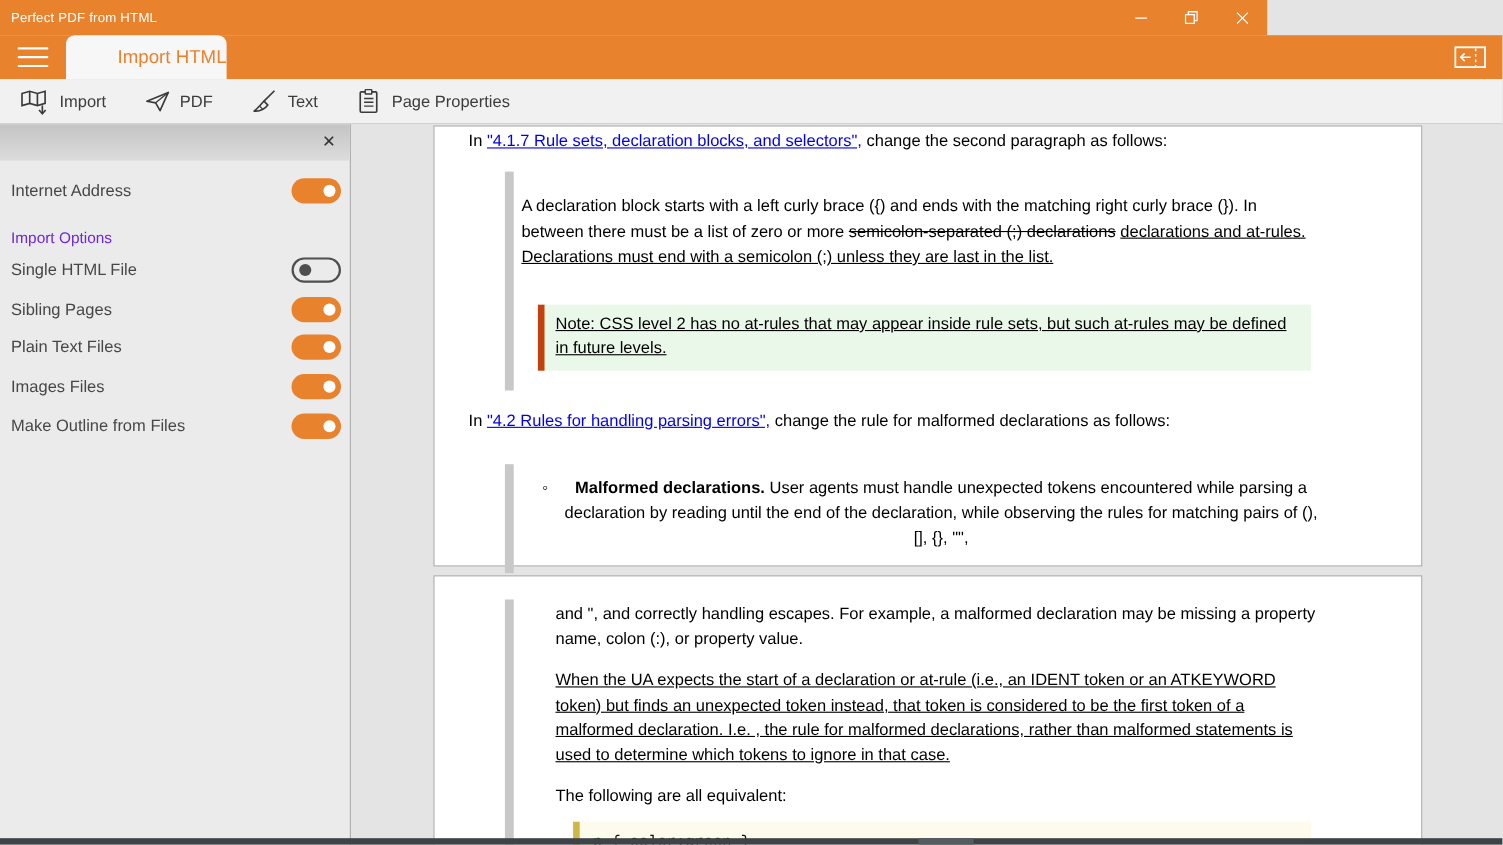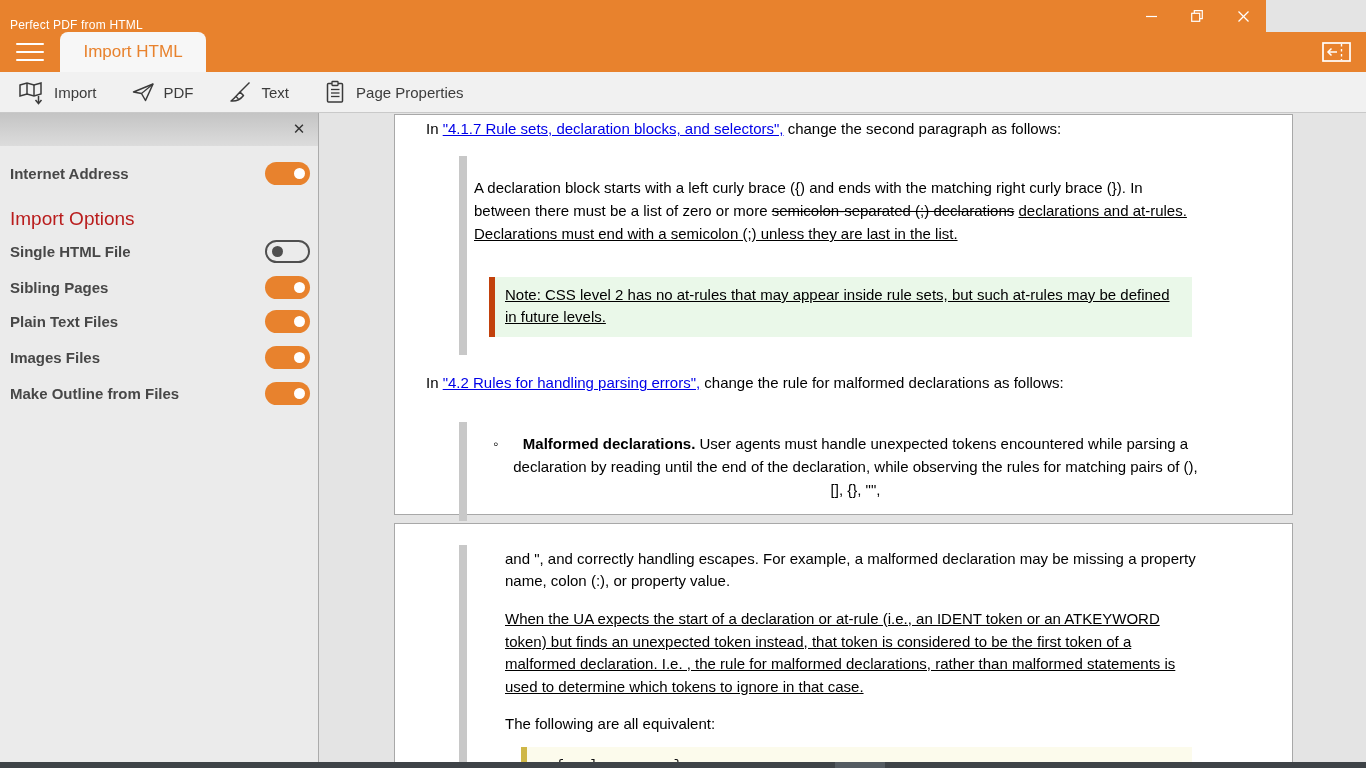--- a/index.html
+++ b/index.html
@@ -1,47 +1,47 @@
 <!DOCTYPE html>
 <html><head>
 <meta charset="utf-8">
 <style>
   * { box-sizing: border-box; margin: 0; padding: 0; }
   html,body { width:1366px; height:768px; overflow:hidden; }
   body { font-family:"Liberation Sans", sans-serif; position:relative; background:#E4E4E4; }
 
   
-  .titlebar { position:absolute; left:0; top:0; width:1266px; height:32px; background:#E8822D; display:flex; align-items:flex-end; }
+  .titlebar { position:absolute; left:0; top:0; width:1152px; height:32px; background:#E8822D; display:flex; align-items:center; }
   .titlebar .wtitle { color:#fff; font-size:12px; margin-left:10px; letter-spacing:.2px; }
   .caption-btns { position:absolute; right:0; top:0; height:32px; display:flex; }
   .cap-btn { width:46px; height:32px; display:flex; align-items:center; justify-content:center; cursor:default; }
 
   
   .tabbar { position:absolute; left:0; top:32px; width:1366px; height:40px; background:#E8822D; }
   .hamburger { position:absolute; left:16px; top:11px; width:28px; height:18px; display:flex; flex-direction:column; justify-content:space-between; cursor:pointer; }
   .hamburger div { height:2px; background:#fff; border-radius:1px; }
-  .tab { position:absolute; left:60px; top:0; width:146px; height:40px; background:#F7F7F7; border-radius:8px 8px 0 0; display:flex; align-items:center; justify-content:center; }
+  .tab { position:absolute; left:60px; top:0; width:146px; height:40px; background:#F7F7F7; border-radius:8px 8px 0 0; display:flex; align-items:center; justify-content:flex-end; }
   .tab span { color:#E8822D; font-size:17px; }
   .panel-toggle { position:absolute; right:14px; top:9px; width:30px; height:22px; }
 
   
   .toolbar { position:absolute; left:0; top:72px; width:1366px; height:41px; background:#F1F1F1; border-bottom:1px solid #C9C9C9; display:flex; align-items:center; padding-left:18px; }
   .tool-item { display:flex; align-items:center; gap:9px; margin-right:34px; color:#3C3C3C; font-size:15px; cursor:pointer; }
   .tool-item svg { display:block; }
 
   
   .sidebar { position:absolute; left:0; top:113px; width:319px; bottom:0; background:#EBEBEB; border-right:1px solid #ABABAB; }
   .sb-header { height:33px; background:linear-gradient(180deg,#C4C4C4,#DCDCDC); position:relative; }
   .sb-close { position:absolute; right:9px; top:6px; width:20px; height:20px; font-size:15px; color:#333; display:flex; align-items:center; justify-content:center; cursor:pointer; }
   .sb-body { padding:16px 8px 0 10px; }
   .sb-row { display:flex; align-items:center; }
-  .sb-label { font-size:15px; color:#474747;font-weight:bold; }
+  .sb-label { font-size:15px; color:#474747; }
   .sb-spacer { flex:1; }
   .url-input { margin-top:9px; width:301px; height:29px; background:#F3F3F3; border:1px solid #8A8A8A; font-size:15px; color:#333; padding:0 0 0 10px; font-family:"Liberation Sans",sans-serif; }
-  .sb-heading { margin-top:23px; font-size:19px; color:#b91c1c; }
+  .sb-heading { margin-top:23px; font-size:14px; color:#6d28d9; }
 
   .toggle { width:45px; height:23px; border-radius:12px; position:relative; flex:none; cursor:pointer; }
   .toggle.on { background:#E8822D; }
   .toggle.on .knob { position:absolute; right:5px; top:6px; width:11px; height:11px; border-radius:50%; background:#fff; }
   .toggle.off { border:2px solid #4F4F4F; background:transparent; }
   .toggle.off .knob { position:absolute; left:5px; top:4px; width:11px; height:11px; border-radius:50%; background:#4F4F4F; }
 
   .dropdown { width:74px; height:31px; background:#F3F3F3; border:1px solid #8A8A8A; position:relative; display:flex; align-items:center; cursor:pointer; flex:none; }
   .dropdown .val { font-size:15px; color:#333; margin-left:14px; }
   .dropdown svg { position:absolute; right:8px; top:12px; }

